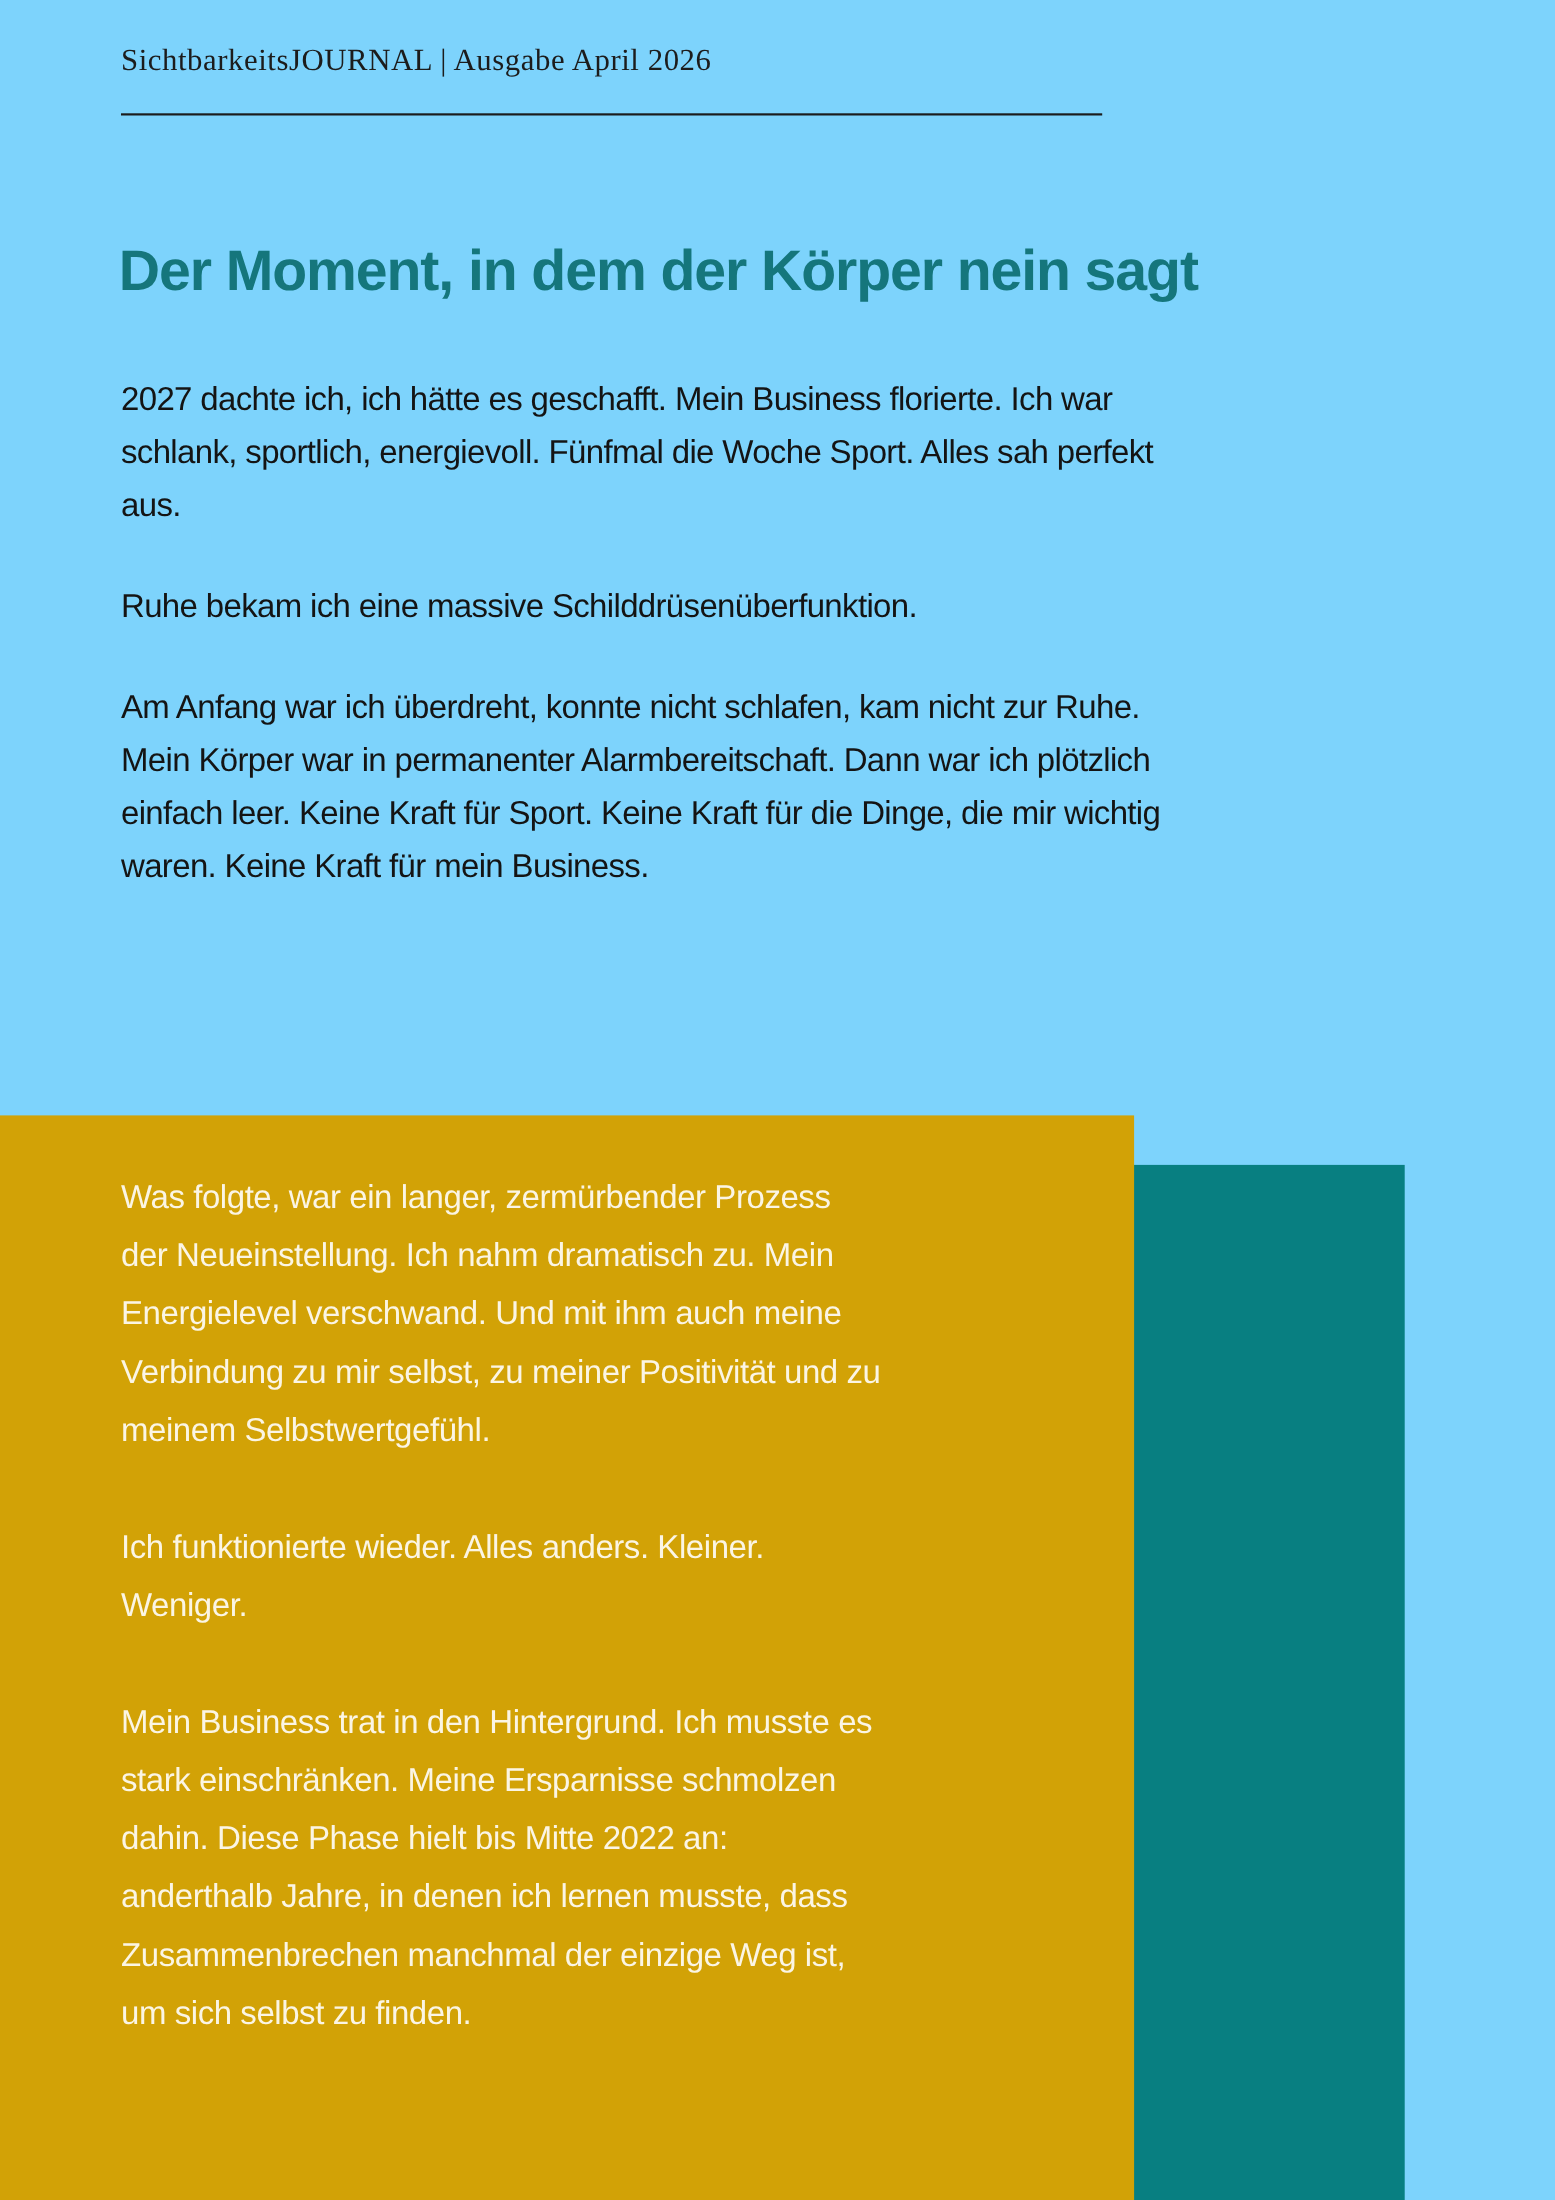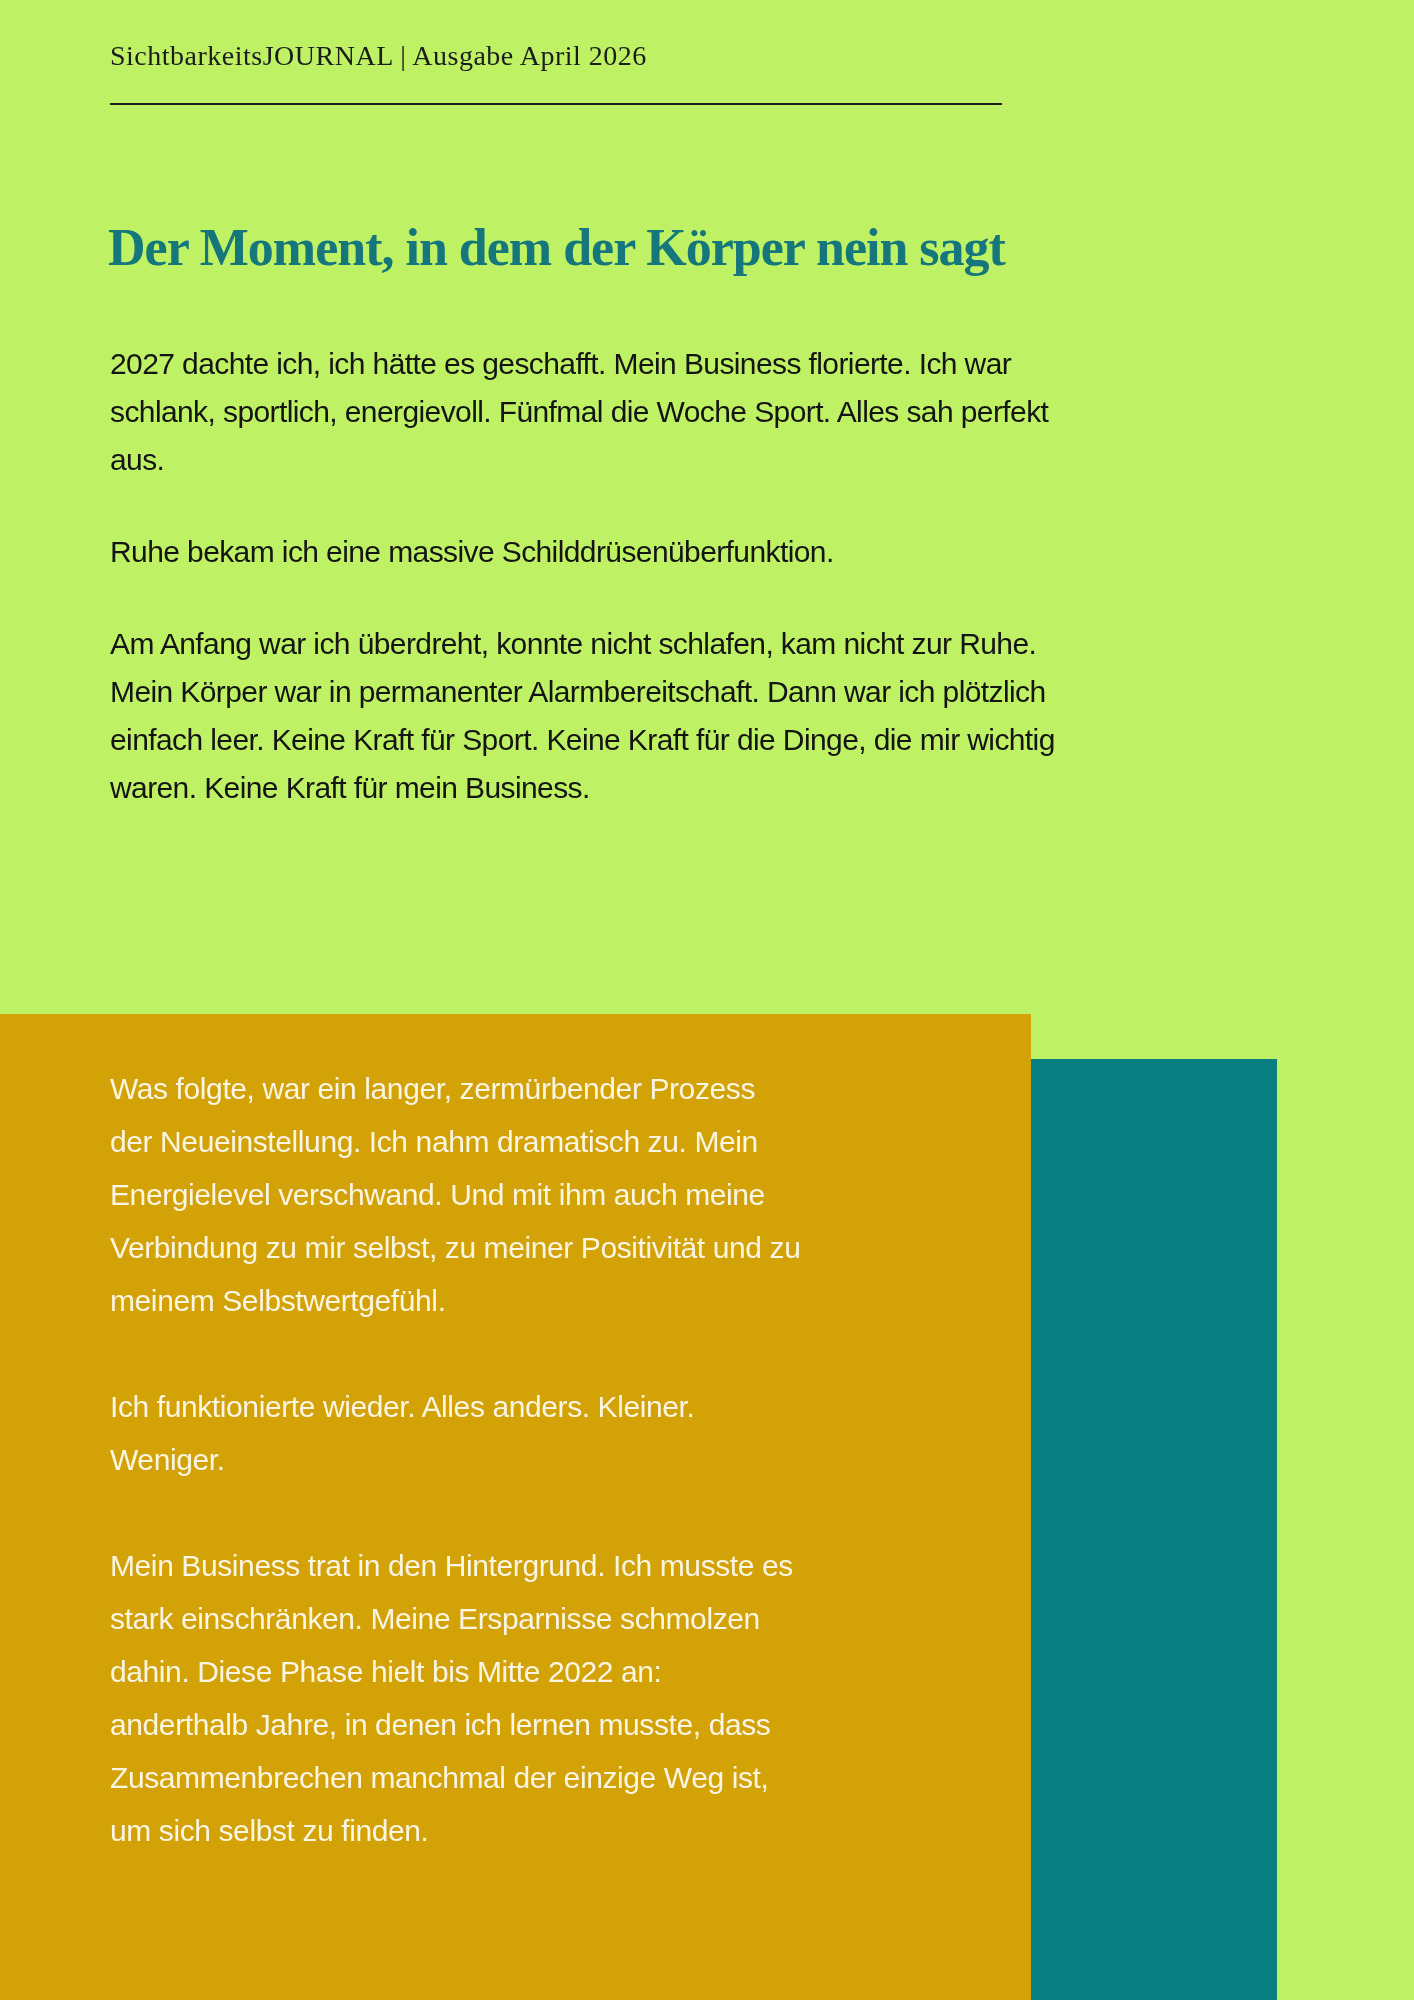--- a/index.html
+++ b/index.html
@@ -7,21 +7,21 @@
     --teal:#087F81;
     --gold:#D2A206;
     --cream:#FBF5E4;
     --ink:#141414;
   }
   html,body{margin:0;padding:0;background:#e8e8e8;}
   .page{
     position:relative;
     width:1414px;
     height:2000px;
-    background:#bef264;
+    background:#7dd3fc;
     overflow:hidden;
     font-family:"Liberation Sans", sans-serif;
     margin:0 auto;
   }
   .masthead{
     position:absolute;
     left:110px;
     top:40px;
     font-family:"Liberation Serif", serif;
     font-size:28px;
@@ -34,21 +34,21 @@
     top:103px;
     width:892px;
     height:2px;
     background:#1c1c1c;
   }
   .article-title{
     position:absolute;
     left:108px;
     top:218px;
     margin:0;
-    font-family:Liberation Serif, serif;
+    font-family:Liberation Sans, sans-serif;
     font-weight:bold;
     font-size:52px;
     line-height:1.15;
     letter-spacing:-1px;
     color:var(--accent);
   }
   .article-body{
     position:absolute;
     left:110px;
     top:340px;

